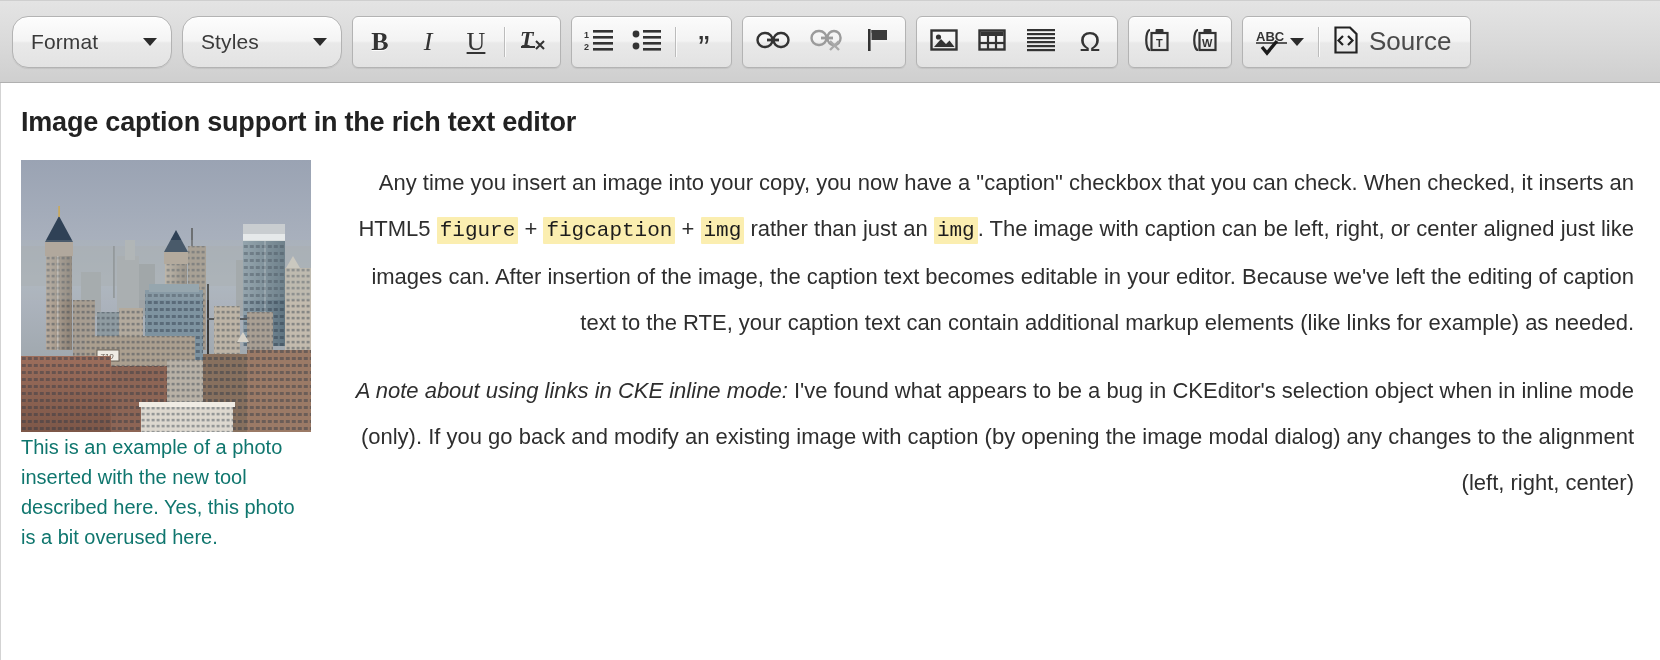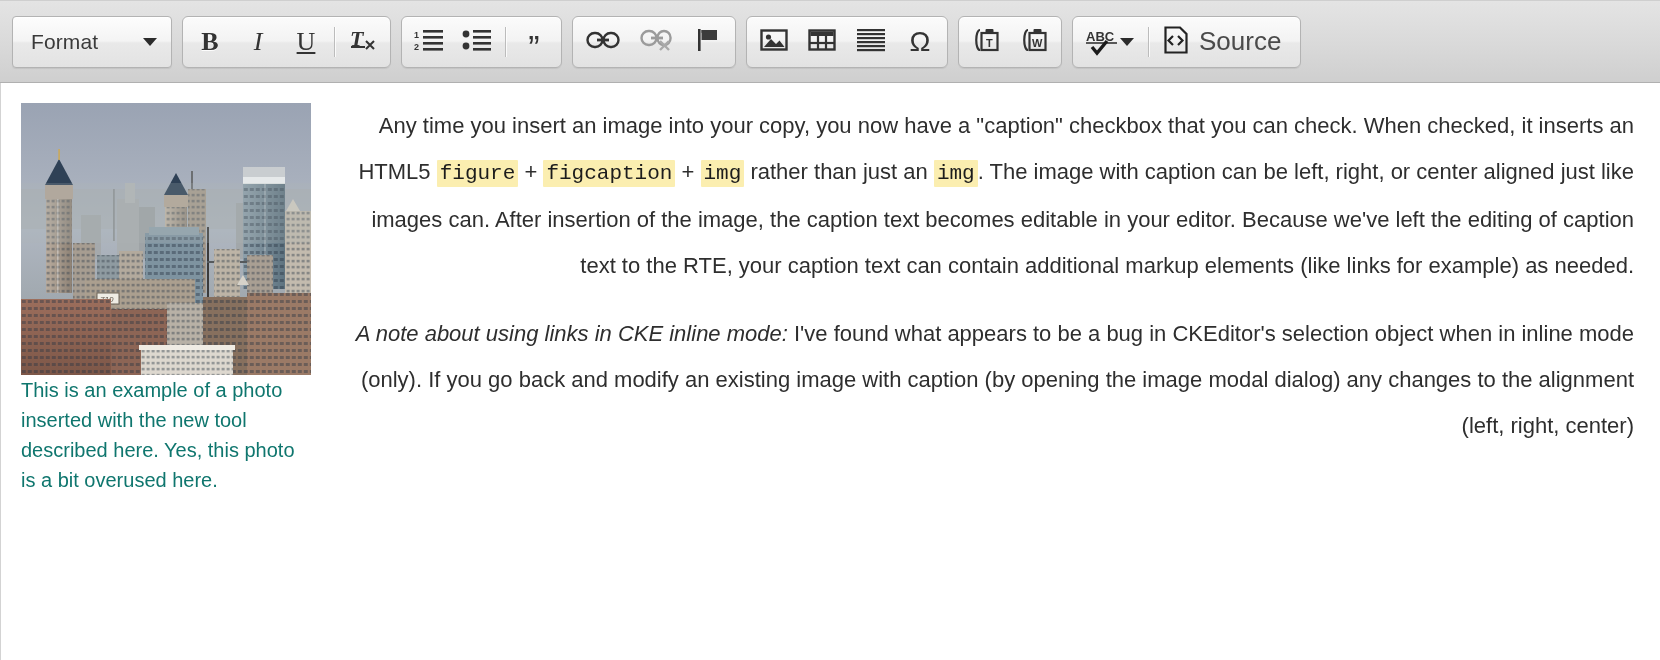--- a/index.html
+++ b/index.html
@@ -51,21 +51,21 @@
     height: 52px;
     padding: 0 3px;
   }
 
   .tb-combo {
     display: flex;
     align-items: center;
     justify-content: space-between;
     background: linear-gradient(to bottom, #fdfdfd 0%, #f4f4f4 48%, #e9e9e9 52%, #e3e3e3 100%);
     border: 1px solid #b3b3b3;
-    border-radius: 4px;
+    border-radius: 16px;
     box-shadow: 0 1px 0 rgba(255,255,255,0.9) inset, 0 1px 1px rgba(0,0,0,0.07);
     height: 52px;
     padding: 0 14px 0 18px;
     cursor: default;
     min-width: 160px;
   }
   .tb-combo .combo-label {
     font-size: 21px;
     color: #3a3a3a;
     letter-spacing: 0.1px;
@@ -175,20 +175,24 @@
 
 <div class="editor-shell">
 
   <div class="toolbar">
 
     <div class="tb-combo">
       <span class="combo-label">Format</span>
       <span class="combo-arrow"></span>
     </div>
 
+    <div class="tb-combo">
+      <span class="combo-label">Styles</span>
+      <span class="combo-arrow"></span>
+    </div>
 
     <div class="tb-group">
       <div class="tb-btn">
         <span class="glyph glyph-b">B</span>
       </div>
       <div class="tb-btn">
         <span class="glyph glyph-i">I</span>
       </div>
       <div class="tb-btn">
         <span class="glyph glyph-u">U</span>
@@ -348,20 +352,21 @@
           </svg>
         </span>
         <span class="source-label">Source</span>
       </div>
     </div>
 
   </div>
 
   <div class="content">
 
+    <h1 class="doc-title">Image caption support in the rich text editor</h1>
 
     <figure class="figure">
       <div class="figure-img">
         <svg viewBox="0 0 290 272" preserveAspectRatio="none" aria-hidden="true">
           <defs>
             <linearGradient id="sky" x1="0" y1="0" x2="0" y2="1">
               <stop offset="0%" stop-color="#9aa3b3"></stop>
               <stop offset="45%" stop-color="#b0b7c2"></stop>
               <stop offset="75%" stop-color="#9fa7ad"></stop>
               <stop offset="100%" stop-color="#8e959a"></stop>

